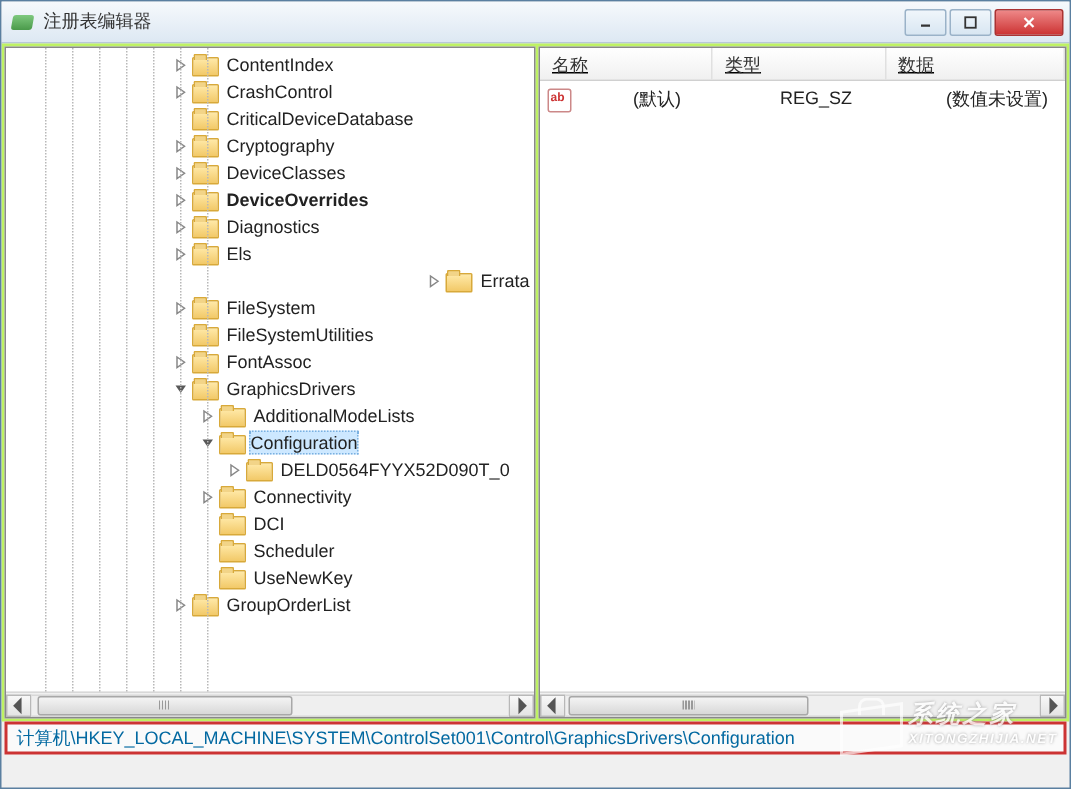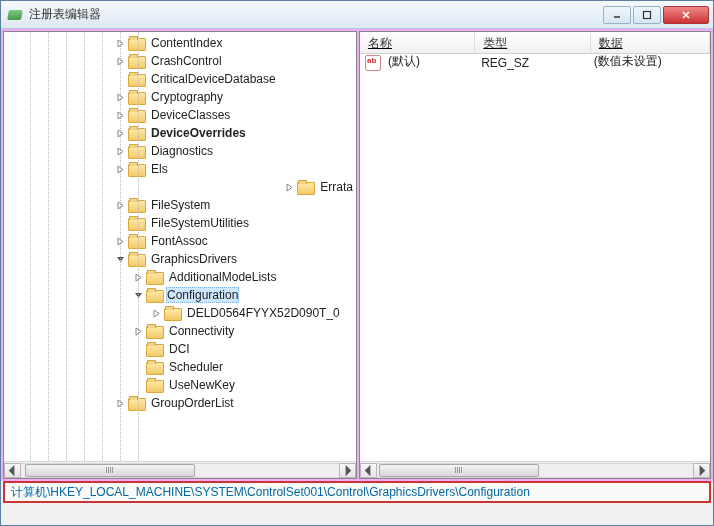--- a/index.html
+++ b/index.html
@@ -8,36 +8,36 @@
 .titlebar{height:28px;background:linear-gradient(#f6f9fc,#dde8f3);display:flex;align-items:center;padding:0 4px 0 6px;border-bottom:1px solid #b8c8d8;}
 .titlebar .app-icon{width:16px;height:16px;margin-right:6px;position:relative;}
 .titlebar .app-icon::before{content:"";position:absolute;width:14px;height:10px;top:3px;left:1px;background:linear-gradient(#7fc97f,#4a9a4a);border-radius:2px;transform:skewX(-10deg);}
 .title-text{flex:1;color:#333;}
 .win-btns{display:flex;gap:0;}
 .win-btn{width:28px;height:18px;border:1px solid #9ab2c8;background:linear-gradient(#f0f6fb,#d8e6f2);display:flex;align-items:center;justify-content:center;border-radius:2px;margin-left:2px;}
 .win-btn.close{width:46px;background:linear-gradient(#e88,#c33);border-color:#a33;}
 .win-btn svg{width:10px;height:10px;}
 .menubar{height:22px;background:#f0f0f0;display:flex;align-items:center;padding:0 4px;border-bottom:1px solid #d0d0d0;}
 .menu-item{padding:2px 8px;color:#333;cursor:default;}
-.content{display:flex;height:calc(100% - 28px - 22px - 22px);background:#f0abfc;}
+.content{display:flex;height:calc(100% - 28px - 22px - 22px);background:#bef264;}
 .left-pane{width:354px;border:1px solid #888;margin:2px 0 2px 2px;overflow:hidden;background:#fff;position:relative;display:flex;flex-direction:column;}
 .right-pane{flex:1;border:1px solid #888;margin:2px 2px 2px 2px;overflow:hidden;background:#fff;display:flex;flex-direction:column;}
 .tree{flex:1;overflow:hidden;padding:2px 0;}
 .tree-row{display:flex;align-items:center;height:18px;white-space:nowrap;}
 .expander{width:12px;height:12px;display:inline-flex;align-items:center;justify-content:center;margin-right:2px;}
 .expander svg{width:9px;height:9px;}
 .folder-icon{width:16px;height:14px;margin-right:4px;flex-shrink:0;position:relative;}
 .folder-icon::before{content:"";position:absolute;width:16px;height:11px;top:2px;background:linear-gradient(#ffe9a8,#f2c968);border:1px solid #d8a93a;border-radius:1px;}
 .folder-icon::after{content:"";position:absolute;width:7px;height:3px;top:0;left:1px;background:#f2d488;border:1px solid #d8a93a;border-bottom:none;border-radius:1px 1px 0 0;}
 .tree-label{padding:1px 3px;color:#222;}
 .tree-row.selected .tree-label{background:#cde8ff;border:1px dotted #7ab0e0;padding:0 0;}
 .list-header{display:flex;height:22px;background:linear-gradient(#fff,#f0f0f0);border-bottom:1px solid #d0d0d0;text-decoration:underline;}
 .list-header .col{padding:3px 8px;border-right:1px solid #e0e0e0;color:#333;}
 .list-body{flex:1;overflow:hidden;}
-.list-row{display:flex;align-items:flex-end;height:18px;padding:16px 4px;}
+.list-row{display:flex;align-items:flex-start;height:18px;padding:4px 4px;gap:34px;}
 .val-icon{width:16px;height:16px;margin-right:4px;position:relative;flex-shrink:0;}
 .val-icon::before{content:"";position:absolute;width:14px;height:14px;top:1px;left:1px;background:#fff;border:1px solid #c88;border-radius:2px;}
 .val-icon::after{content:"ab";position:absolute;font-size:8px;color:#c33;font-weight:bold;top:2px;left:3px;}
 .list-cell{padding:0 4px;color:#222;overflow:hidden;text-overflow:ellipsis;}
 .hscroll{height:17px;background:#f0f0f0;border-top:1px solid #d8d8d8;display:flex;align-items:center;}
 .hscroll .arrow{width:17px;height:15px;background:linear-gradient(#f8f8f8,#e4e4e4);border:1px solid #b8b8b8;display:flex;align-items:center;justify-content:center;}
 .hscroll .track{flex:1;height:15px;background:#efefef;border-top:1px solid #d8d8d8;border-bottom:1px solid #d8d8d8;position:relative;}
 .hscroll .thumb{position:absolute;height:13px;top:0;background:linear-gradient(#f4f4f4,#d8d8d8);border:1px solid #a8a8a8;border-radius:2px;}
 .hscroll .thumb::after{content:"";position:absolute;left:50%;top:50%;width:8px;height:6px;transform:translate(-50%,-50%);background:repeating-linear-gradient(90deg,#999 0 1px,transparent 1px 2px);}
 .statusbar{height:22px;border:2px solid #c33;background:#fafafa;display:flex;align-items:center;padding:0 6px;color:#0369a1;margin:0 2px 2px 2px;}
@@ -302,13 +302,20 @@
             <svg viewBox="0 0 8 8">
               <polygon points="3,1 6,4 3,7" fill="#555"></polygon>
             </svg>
           </div>
       </div>
     </div>
   </div>
 
   <div class="statusbar">计算机\HKEY_LOCAL_MACHINE\SYSTEM\ControlSet001\Control\GraphicsDrivers\Configuration</div>
 
+  <div class="watermark">
+    <div class="wm-icon"></div>
+    <div class="watermark-text">
+      <span class="l1">系统之家</span>
+      <span class="l2">XITONGZHIJIA.NET</span>
+    </div>
+  </div>
 </div>
 
 </body></html>

